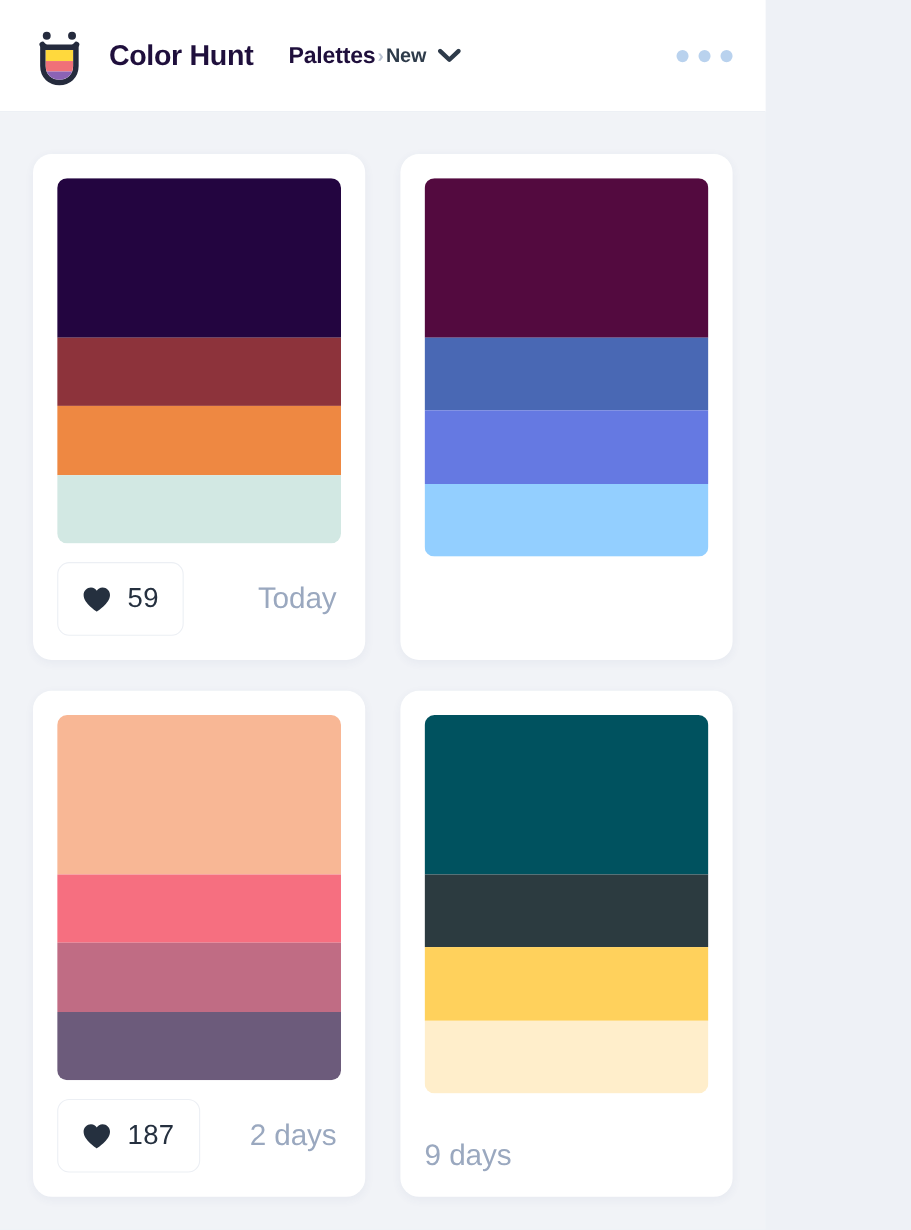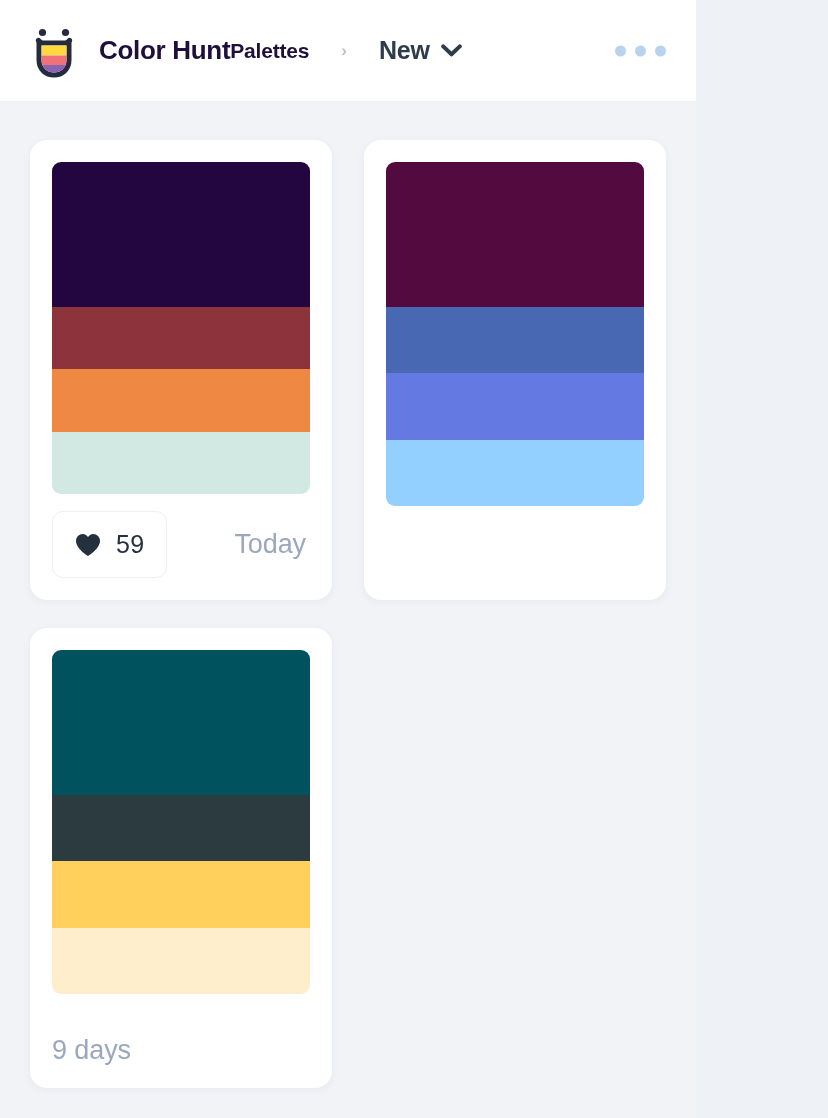--- a/index.html
+++ b/index.html
@@ -20,30 +20,31 @@
     border-bottom:1px solid #eceff4;
     z-index:5;
   }
   .brand { display:flex; align-items:center; gap:17px; }
   .logo { width:56px; height:56px; display:block; }
   .brand-name {
     font-size:26px; font-weight:700; color:#1f0f3c;
     letter-spacing:-0.3px; white-space:nowrap;
   }
   .breadcrumb {
-    display:flex; align-items:center; gap:32px;
+    display:flex; align-items:center; gap:2px;
+    margin-left:32px;
     justify-content:flex-end;
   }
   .crumb {
     font-size:21px; font-weight:700; color:#1f0f3c;
     letter-spacing:-0.2px; white-space:nowrap; cursor:pointer;
   }
   .crumb-sep { font-size:17px; color:#b9c2d2; font-weight:700; line-height:1; }
   .crumb-current {
-    font-size:25px; font-weight:700; color:#2e3b4a;
+    font-size:18px; font-weight:700; color:#2e3b4a;
     letter-spacing:-0.2px; white-space:nowrap;
   }
   .crumb-group { display:flex; align-items:center; gap:11px; cursor:pointer; }
   .chev-down { width:21px; height:13px; display:block; }
   .more-dots {
     position:absolute; right:30px; top:50%; transform:translateY(-50%);
     display:flex; gap:9px; cursor:pointer;
   }
   .more-dots span {
     width:11px; height:11px; border-radius:50%;
@@ -170,20 +171,39 @@
 
     <div class="card">
       <div class="swatches">
         <div class="sw s0" style="background: rgb(83, 10, 63);"></div>
         <div class="sw s1" style="background: rgb(73, 104, 180);"></div>
         <div class="sw s2" style="background: rgb(101, 121, 226);"></div>
         <div class="sw s3" style="background: rgb(147, 207, 255);"></div>
       </div>
     </div>
 
+    <div class="card">
+      <div class="swatches">
+        <div class="sw s0" style="background: rgb(248, 183, 149);"></div>
+        <div class="sw s1" style="background: rgb(246, 111, 128);"></div>
+        <div class="sw s2" style="background: rgb(192, 108, 132);"></div>
+        <div class="sw s3" style="background: rgb(108, 91, 123);"></div>
+      </div>
+      <div class="card-foot">
+        <div class="like-pill">
+          <span>
+            <svg class="heart" viewBox="0 0 26 24" xmlns="http://www.w3.org/2000/svg">
+              <path d="M13 23 C13 23 1 15.6 1 7.9 C1 3.9 4.1 1 7.7 1 C10.2 1 12 2.4 13 4.1 C14 2.4 15.8 1 18.3 1 C21.9 1 25 3.9 25 7.9 C25 15.6 13 23 13 23 Z" fill="#25303f"></path>
+            </svg>
+          </span>
+          <span class="like-count">187</span>
+        </div>
+        <span class="age">2 days</span>
+      </div>
+    </div>
 
     <div class="card">
       <div class="swatches">
         <div class="sw s0" style="background: rgb(0, 82, 95);"></div>
         <div class="sw s1" style="background: rgb(44, 59, 64);"></div>
         <div class="sw s2" style="background: rgb(255, 209, 92);"></div>
         <div class="sw s3" style="background: rgb(255, 238, 203);"></div>
       </div>
       <div class="card-foot">
         <span class="age">9 days</span>

